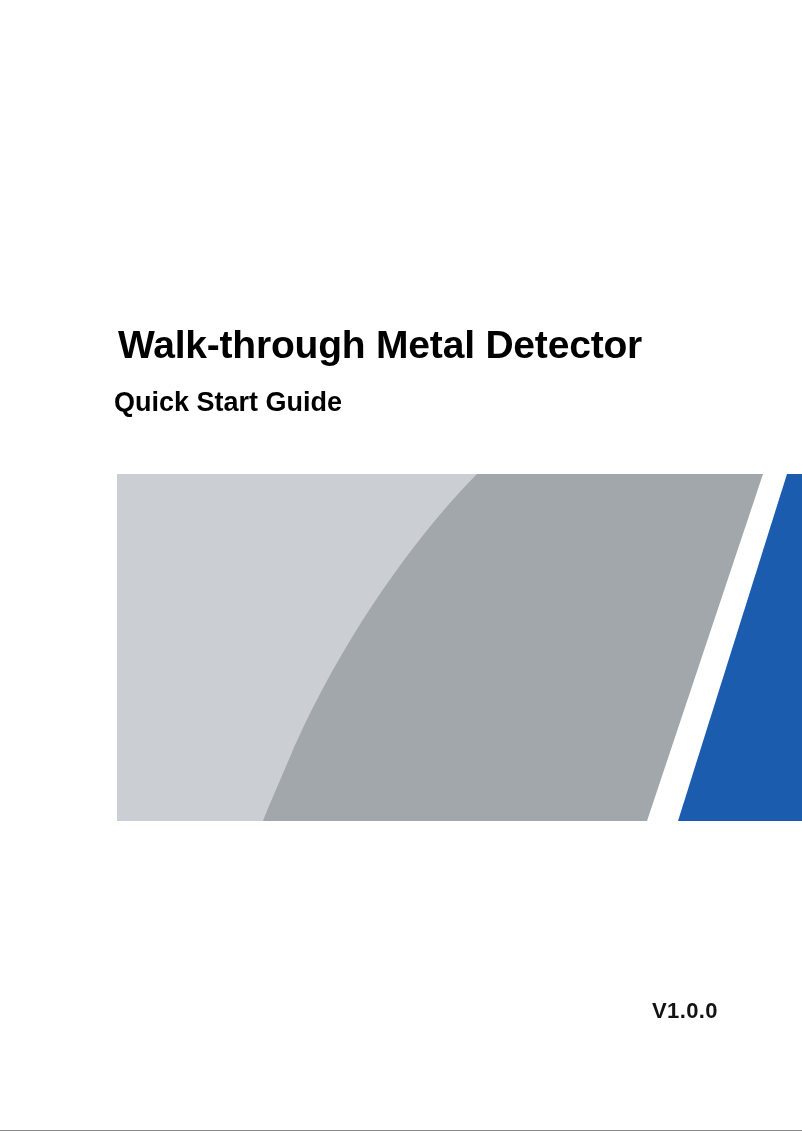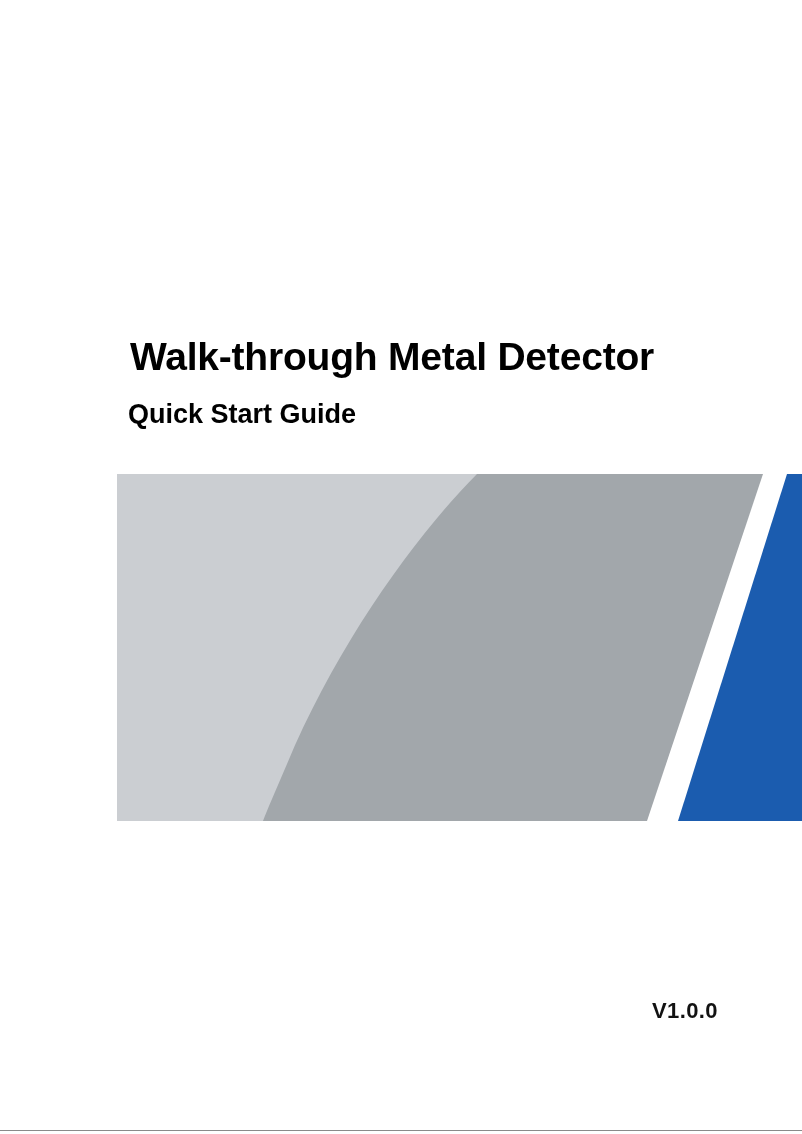--- a/index.html
+++ b/index.html
@@ -31,29 +31,29 @@
     left: 114px;
     top: 318px;
     width: 620px;
   }
   .doc-title {
     font-size: 39px;
     font-weight: bold;
     color: #000000;
     line-height: 46px;
     letter-spacing: -0.2px;
-    margin: 16px;
+    margin: 4px;
     white-space: nowrap;
   }
   .doc-subtitle {
     font-size: 27px;
     font-weight: bold;
     color: #000000;
     line-height: 32px;
-    margin: 18px 0 0 14px;
+    margin: 18px 0 0 0;
     white-space: nowrap;
   }
 
   
   .cover-banner {
     position: absolute;
     left: 117px;
     top: 474px;
     width: 685px;
     height: 347px;

